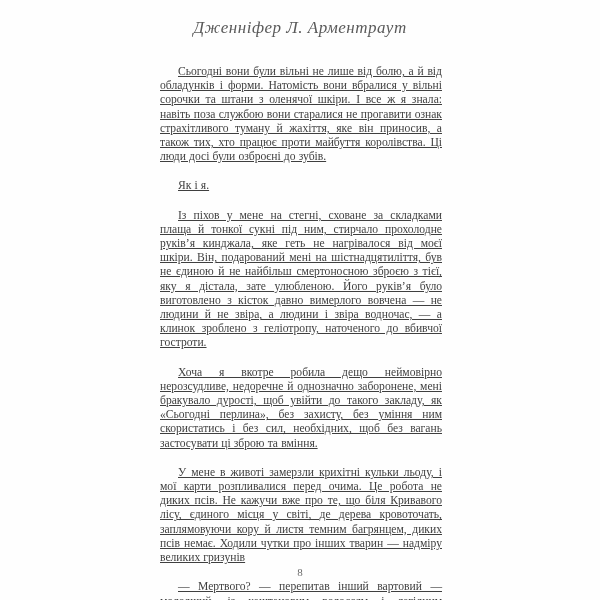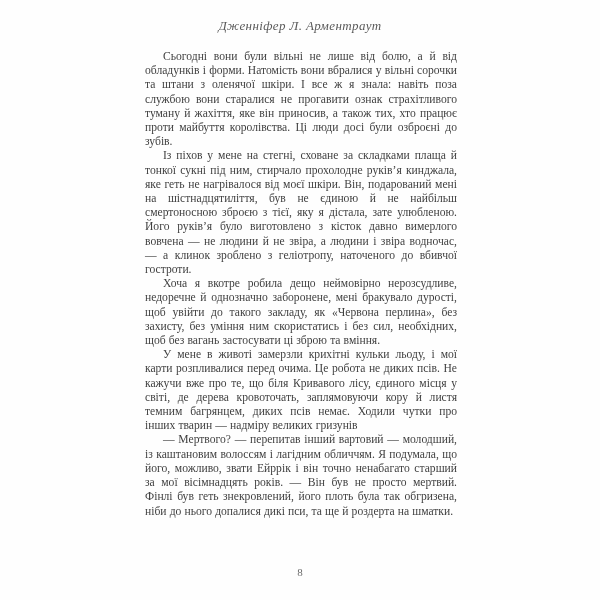--- a/index.html
+++ b/index.html
@@ -17,60 +17,62 @@
     overflow: hidden;
     box-sizing: border-box;
   }
   .running-head {
     position: absolute;
     top: 18px;
     left: 0;
     width: 100%;
     text-align: center;
     font-style: italic;
-    font-size: 13px;
+    font-size: 17px;
     letter-spacing: 0.03em;
     color: #5a5a5a;
   }
   .text-block {
     position: absolute;
     top: 50px;
     left: 145px;
     width: 312px;
     font-size: 11.6px;
     line-height: 14.2px;
     text-align: justify;
     color: #3f3f3f;
   }
   .text-block p {
-    margin: 0;
+    margin: 15px;
     padding: 0;
     text-indent: 18px;
     word-spacing: 0.02em;
+    text-decoration: underline;
   }
   .folio {
     position: absolute;
     bottom: 22px;
     left: 0;
     width: 100%;
     text-align: center;
     font-size: 11px;
     color: #6a6a6a;
   }
 </style>
 </head>
 <body>
 
 <div class="page">
 
   <div class="running-head">Дженніфер Л. Арментраут</div>
 
   <div class="text-block">
     <p>Сьогодні вони були вільні не лише від болю, а й від обладунків і форми. Натомість вони вбралися у вільні сорочки та штани з оленячої шкіри. І все ж я знала: навіть поза службою вони старалися не прогавити ознак страхітливого туману й жахіття, яке він приносив, а також тих, хто працює проти майбуття королівства. Ці люди досі були озброєні до зубів.</p>
+    <p>Як і я.</p>
     <p>Із піхов у мене на стегні, сховане за складками плаща й тонкої сукні під ним, стирчало прохолодне руків’я кинджала, яке геть не нагрівалося від моєї шкіри. Він, подарований мені на шістнадцятиліття, був не єдиною й не найбільш смертоносною зброєю з тієї, яку я дістала, зате улюбленою. Його руків’я було виготовлено з кісток давно вимерлого вовчена — не людини й не звіра, а людини і звіра водночас, — а клинок зроблено з геліотропу, наточеного до вбивчої гостроти.</p>
-    <p>Хоча я вкотре робила дещо неймовірно нерозсудливе, недоречне й однозначно заборонене, мені бракувало дурості, щоб увійти до такого закладу, як «Червона перлина», без захисту, без уміння ним скористатись і без сил, необхідних, щоб без вагань застосувати ці зброю та вміння.</p>
+    <p>Хоча я вкотре робила дещо неймовірно нерозсудливе, недоречне й однозначно заборонене, мені бракувало дурості, щоб увійти до такого закладу, як «Сьогодні перлина», без захисту, без уміння ним скористатись і без сил, необхідних, щоб без вагань застосувати ці зброю та вміння.</p>
     <p>У мене в животі замерзли крихітні кульки льоду, і мої карти розпливалися перед очима. Це робота не диких псів. Не кажучи вже про те, що біля Кривавого лісу, єдиного місця у світі, де дерева кровоточать, заплямовуючи кору й листя темним багрянцем, диких псів немає. Ходили чутки про інших тварин — надміру великих гризунів</p>
     <p>— Мертвого? — перепитав інший вартовий — молодший, із каштановим волоссям і лагідним обличчям. Я подумала, що його, можливо, звати Ейррік і він точно ненабагато старший за мої вісімнадцять років. — Він був не просто мертвий. Фінлі був геть знекровлений, його плоть була так обгризена, ніби до нього допалися дикі пси, та ще й роздерта на шматки.</p>
   </div>
 
   <div class="folio">8</div>
 
 </div>
 
 </body></html>

